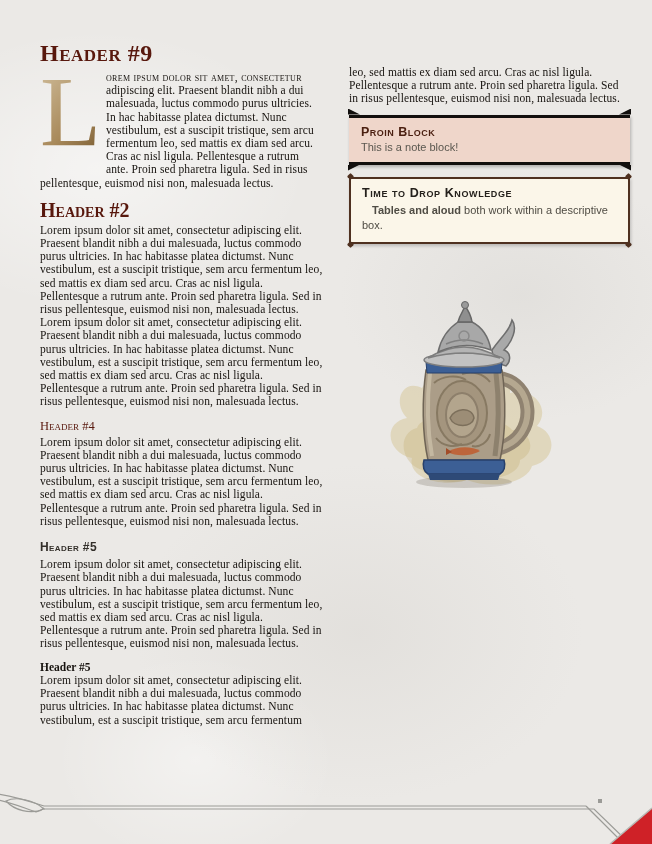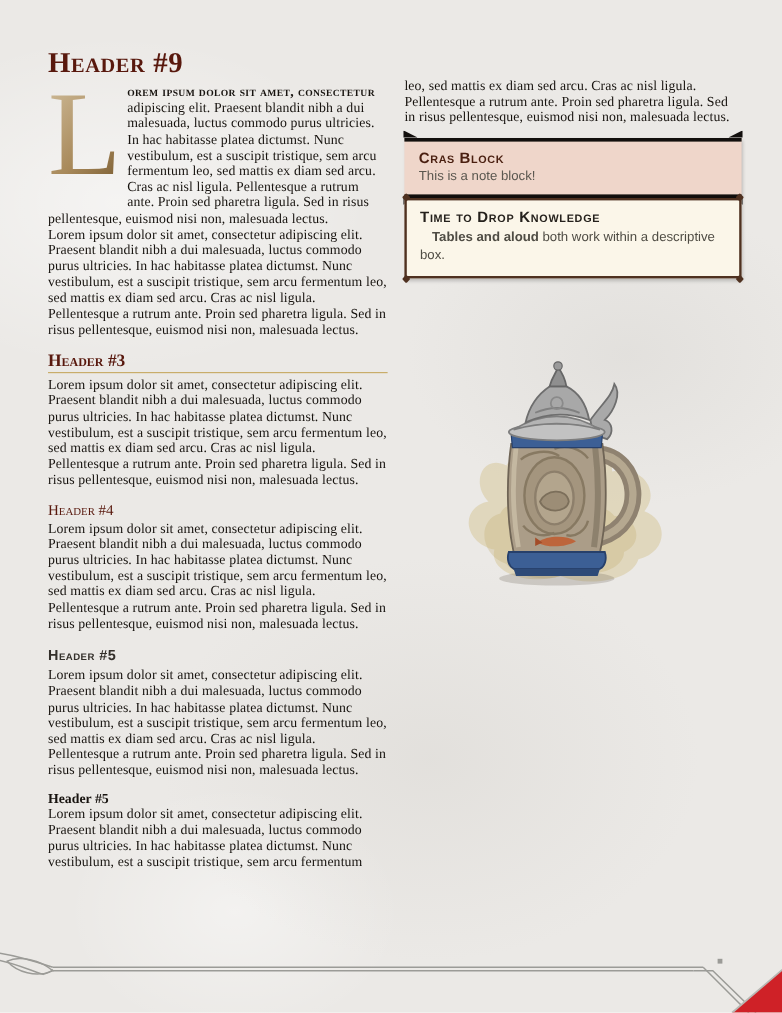--- a/index.html
+++ b/index.html
@@ -13,21 +13,21 @@
     position:absolute; inset:0;
     background:
       radial-gradient(ellipse 300px 200px at 15% 20%, rgba(255,255,255,.5), rgba(255,255,255,0) 70%),
       radial-gradient(ellipse 260px 180px at 80% 35%, rgba(210,208,204,.35), rgba(210,208,204,0) 70%),
       radial-gradient(ellipse 320px 240px at 55% 75%, rgba(214,211,206,.4), rgba(214,211,206,0) 70%),
       radial-gradient(ellipse 200px 150px at 30% 90%, rgba(255,255,255,.4), rgba(255,255,255,0) 70%),
       #ebe9e6;
   }
   .col{ position:absolute; top:40px; }
   .col-left{ left:40px; width:283px; }
-  .col-right{ left:337px; width:281px; padding-top:26px; }
+  .col-right{ left:349px; width:281px; padding-top:26px; }
 
   .body-text{
     font-size:11.5px; line-height:13.2px; color:#17130f;
     letter-spacing:.1px;
   }
   .h1{
     font-variant:small-caps; font-weight:700; color:#58180d;
     font-size:24px; line-height:26px; letter-spacing:.5px; margin-bottom:5px;
   }
   .h2{
@@ -55,21 +55,21 @@
   }
   .dropcap{
     float:left;
     font-size:100px; line-height:78px;
     width:60px; height:94px; margin-right:6px; margin-top:2px;
     background:linear-gradient(135deg,#cdb996 0%, #a8895a 55%, #6e5128 100%);
     -webkit-background-clip:text; background-clip:text;
     color:transparent;
     font-family:"Liberation Serif", serif;
   }
-  .smallcaps-lead{ font-variant:small-caps; font-weight:700; letter-spacing:.3px; }
+  .smallcaps-lead{ font-variant:small-caps; font-weight:400; letter-spacing:.3px; }
 
   
   .note{
     position:relative; margin-top:9px;
     background:#efd6ca;
     border-top:3px solid #120f0d; border-bottom:3px solid #120f0d;
     padding:7px 12px 9px 12px;
     font-family:"Liberation Sans", sans-serif;
     box-shadow:1px 2px 3px rgba(0,0,0,.25);
   }
@@ -79,21 +79,21 @@
   .wedge.bl{ bottom:-9px; left:-1px;  clip-path:polygon(0 100%, 0 0, 100% 0); }
   .wedge.br{ bottom:-9px; right:-1px; clip-path:polygon(100% 100%, 100% 0, 0 0); }
   .note-title{
     font-variant:small-caps; font-weight:700; font-size:12.5px;
     color:#4a1f10; letter-spacing:.5px; margin-bottom:2px;
   }
   .note-body{ font-size:11px; color:#5a574f; }
 
   
   .descriptive{
-    position:relative; 
+    position:relative; margin-top:12px;
     background:#fbf6e9;
     border:2px solid #4f3120;
     padding:7px 11px 9px 11px;
     font-family:"Liberation Sans", sans-serif;
     box-shadow:1px 2px 3px rgba(0,0,0,.2);
   }
   .descriptive .dot{
     position:absolute; width:5px; height:5px; background:#4f3120;
     border-radius:1px; transform:rotate(45deg);
   }
@@ -116,44 +116,44 @@
 <div class="page">
 
   <div class="col col-left">
     <div class="h1">Header #9</div>
 
     <div class="body-text">
       <span class="dropcap">L</span><span class="smallcaps-lead">orem ipsum dolor sit amet, consectetur</span><span> adipiscing elit. Praesent blandit nibh a dui malesuada, luctus commodo purus ultricies. In hac habitasse platea dictumst. Nunc vestibulum, est a suscipit tristique, sem arcu fermentum leo, sed mattis ex diam sed arcu. Cras ac nisl ligula. Pellentesque a rutrum ante. Proin sed pharetra ligula. Sed in risus pellentesque, euismod nisi non, malesuada lectus.</span>
     </div>
     <div style="clear:both"></div>
 
-    <div class="body-text">Lorem ipsum dolor sit amet, consectetur adipiscing elit. Praesent blandit nibh a dui malesuada, luctus commodo purus ultricies. In hac habitasse platea dictumst. Nunc vestibulum, est a suscipit tristique, sem arcu fermentum leo, sed mattis ex diam sed arcu. Cras ac nisl ligula. Pellentesque a rutrum ante. Proin sed pharetra ligula. Sed in risus pellentesque, euismod nisi non, malesuada lectus.</div>
-
-    <div class="h3">Header #3</div>
+    <div class="h2">Header #2</div>
+    <div class="body-text">Lorem ipsum dolor sit amet, consectetur adipiscing elit. Praesent blandit nibh a dui malesuada, luctus commodo purus ultricies. In hac habitasse platea dictumst. Nunc vestibulum, est a suscipit tristique, sem arcu fermentum leo, sed mattis ex diam sed arcu. Cras ac nisl ligula. Pellentesque a rutrum ante. Proin sed pharetra ligula. Sed in risus pellentesque, euismod nisi non, malesuada lectus.</div>
+
     <div class="body-text">Lorem ipsum dolor sit amet, consectetur adipiscing elit. Praesent blandit nibh a dui malesuada, luctus commodo purus ultricies. In hac habitasse platea dictumst. Nunc vestibulum, est a suscipit tristique, sem arcu fermentum leo, sed mattis ex diam sed arcu. Cras ac nisl ligula. Pellentesque a rutrum ante. Proin sed pharetra ligula. Sed in risus pellentesque, euismod nisi non, malesuada lectus.</div>
 
     <div class="h4">Header #4</div>
     <div class="body-text">Lorem ipsum dolor sit amet, consectetur adipiscing elit. Praesent blandit nibh a dui malesuada, luctus commodo purus ultricies. In hac habitasse platea dictumst. Nunc vestibulum, est a suscipit tristique, sem arcu fermentum leo, sed mattis ex diam sed arcu. Cras ac nisl ligula. Pellentesque a rutrum ante. Proin sed pharetra ligula. Sed in risus pellentesque, euismod nisi non, malesuada lectus.</div>
 
     <div class="h5">Header #5</div>
     <div class="body-text">Lorem ipsum dolor sit amet, consectetur adipiscing elit. Praesent blandit nibh a dui malesuada, luctus commodo purus ultricies. In hac habitasse platea dictumst. Nunc vestibulum, est a suscipit tristique, sem arcu fermentum leo, sed mattis ex diam sed arcu. Cras ac nisl ligula. Pellentesque a rutrum ante. Proin sed pharetra ligula. Sed in risus pellentesque, euismod nisi non, malesuada lectus.</div>
 
     <div class="h6">Header #5</div>
     <div class="body-text">Lorem ipsum dolor sit amet, consectetur adipiscing elit. Praesent blandit nibh a dui malesuada, luctus commodo purus ultricies. In hac habitasse platea dictumst. Nunc vestibulum, est a suscipit tristique, sem arcu fermentum</div>
   </div>
 
   <div class="col col-right">
     <div class="body-text">leo, sed mattis ex diam sed arcu. Cras ac nisl ligula. Pellentesque a rutrum ante. Proin sed pharetra ligula. Sed in risus pellentesque, euismod nisi non, malesuada lectus.</div>
 
     <div class="note">
       <span class="wedge tl"></span>
       <span class="wedge tr"></span>
       <span class="wedge bl"></span>
       <span class="wedge br"></span>
-      <div class="note-title">Cras Block</div>
+      <div class="note-title">Proin Block</div>
       <div class="note-body">This is a note block!</div>
     </div>
 
     <div class="descriptive">
       <span class="dot tl"></span>
       <span class="dot tr"></span>
       <span class="dot bl"></span>
       <span class="dot br"></span>
       <div class="descriptive-title">Time to Drop Knowledge</div>
       <div class="descriptive-body">

